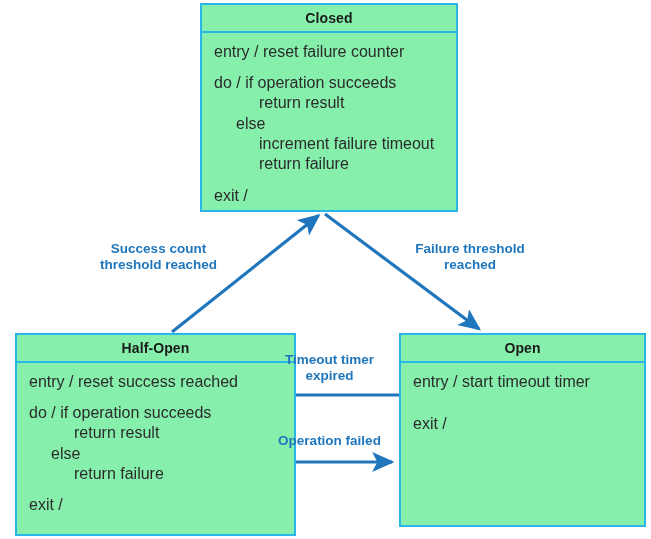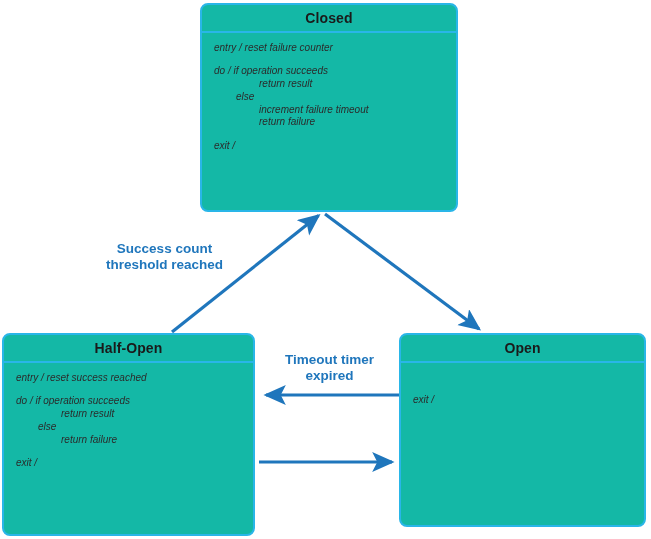--- a/index.html
+++ b/index.html
@@ -31,70 +31,69 @@
     top: 0;
     width: 651px;
     height: 539px;
     z-index: 1;
   }
 
   
   .state-box {
     position: absolute;
     box-sizing: border-box;
-    background: #14b8a6;
+    background: #86efac;
     border: 2px solid #29b6e8;
-    border-radius: 8px;
+    border-radius: 0;
     z-index: 2;
     overflow: hidden;
   }
   .state-title {
     text-align: center;
     font-weight: bold;
     font-size: 14px;
     color: #1a1a1a;
     padding: 5px 4px 4px 4px;
     border-bottom: 2px solid #29b6e8;
     line-height: 1.2;
     letter-spacing: 0.1px;
   }
   .state-body {
     padding: 9px 10px 6px 12px;
-    font-size: 10px;
+    font-size: 16px;
     color: #2b2b2b;
     line-height: 1.27;
-    font-style: italic;
   }
   .state-line {
     white-space: pre;
   }
   .state-line.blank {
     height: 11px;
   }
   .ind-0 { padding-left: 0px; }
   .ind-1 { padding-left: 22px; }
   .ind-2 { padding-left: 45px; }
 
   
   #box-closed   { left: 200px; top: 3px;   width: 258px; height: 209px; }
-  #box-halfopen { left: 2px;   top: 333px; width: 253px; height: 203px; }
+  #box-halfopen { left: 15px;   top: 333px; width: 281px; height: 203px; }
   #box-open     { left: 399px; top: 333px; width: 247px; height: 194px; }
 
   
   .edge-label {
     position: absolute;
     z-index: 3;
     color: #1f76bc;
     font-weight: bold;
     font-size: 13.5px;
     line-height: 1.22;
     text-align: center;
     white-space: pre;
   }
-  #label-success  { left: 97px;  top: 241px; width: 135px; }
+  #label-success  { left: 91px;  top: 241px; width: 135px; }
   #label-failure  { left: 405px; top: 241px; width: 130px; }
   #label-timeout  { left: 262px; top: 352px; width: 135px; }
   #label-opfailed { left: 262px; top: 433px; width: 135px; }
 </style>
 </head>
 <body>
 
 <div id="diagram-canvas">
 
   <svg id="arrow-layer" viewBox="0 0 651 539" width="651" height="539" xmlns="http://www.w3.org/2000/svg">
@@ -146,27 +145,31 @@
       <div class="state-line ind-1">else</div>
       <div class="state-line ind-2">return failure</div>
       <div class="state-line blank"></div>
       <div class="state-line ind-0">exit /</div>
     </div>
   </div>
 
   <div class="state-box" id="box-open">
     <div class="state-title">Open</div>
     <div class="state-body">
+      <div class="state-line ind-0">entry / start timeout timer</div>
       <div class="state-line blank"></div>
       <div class="state-line blank"></div>
       <div class="state-line ind-0">exit /</div>
     </div>
   </div>
 
   <div class="edge-label" id="label-success">Success count
 threshold reached</div>
 
+  <div class="edge-label" id="label-failure">Failure threshold
+reached</div>
 
   <div class="edge-label" id="label-timeout">Timeout timer
 expired</div>
 
+  <div class="edge-label" id="label-opfailed">Operation failed</div>
 
 </div>
 
 </body></html>

